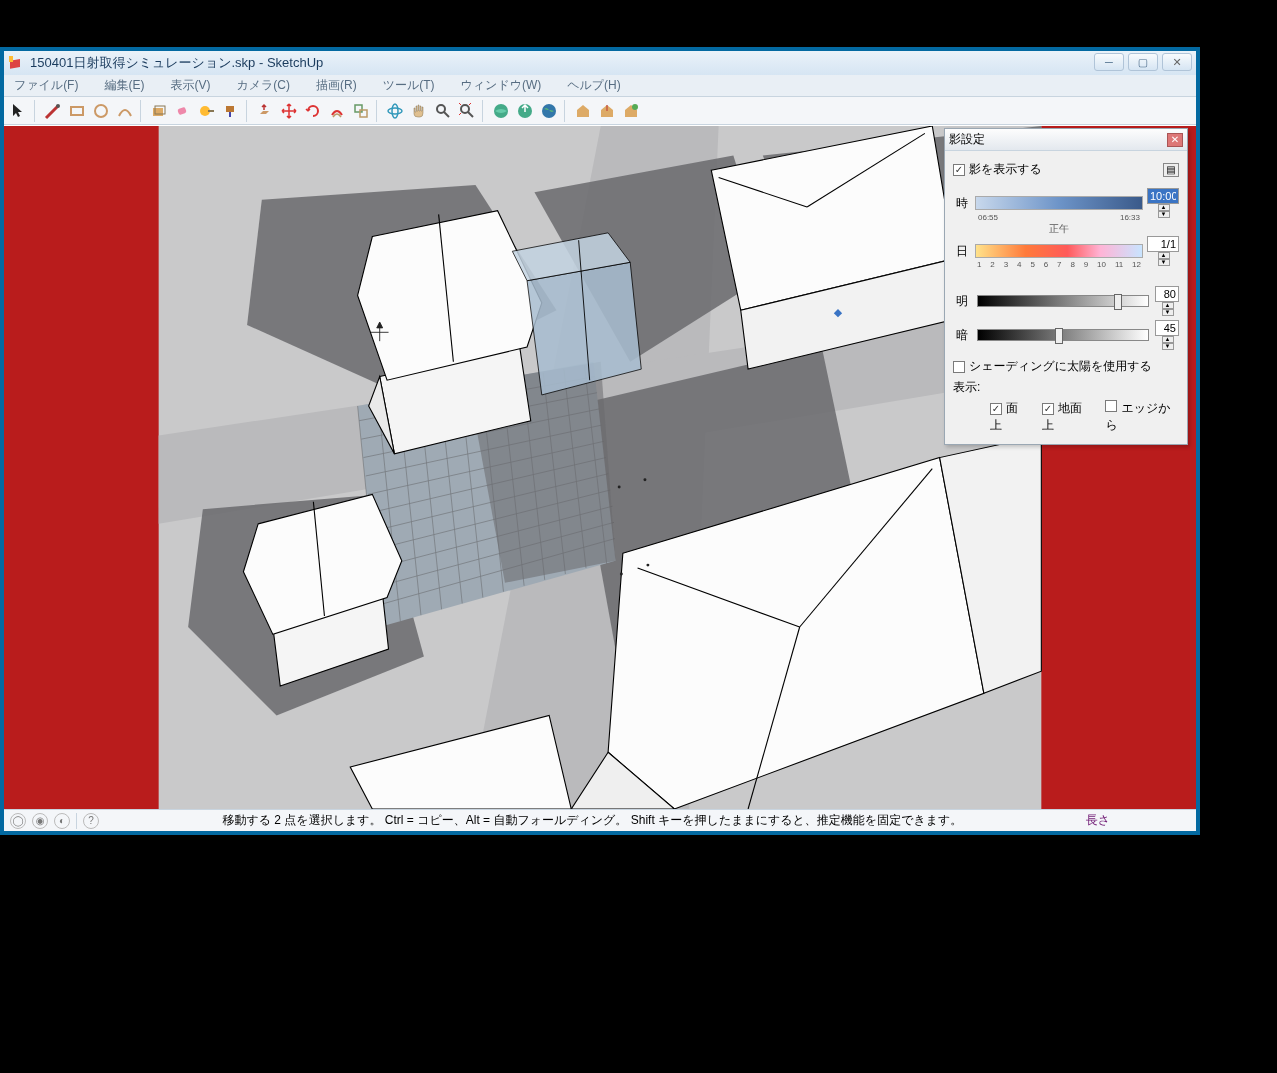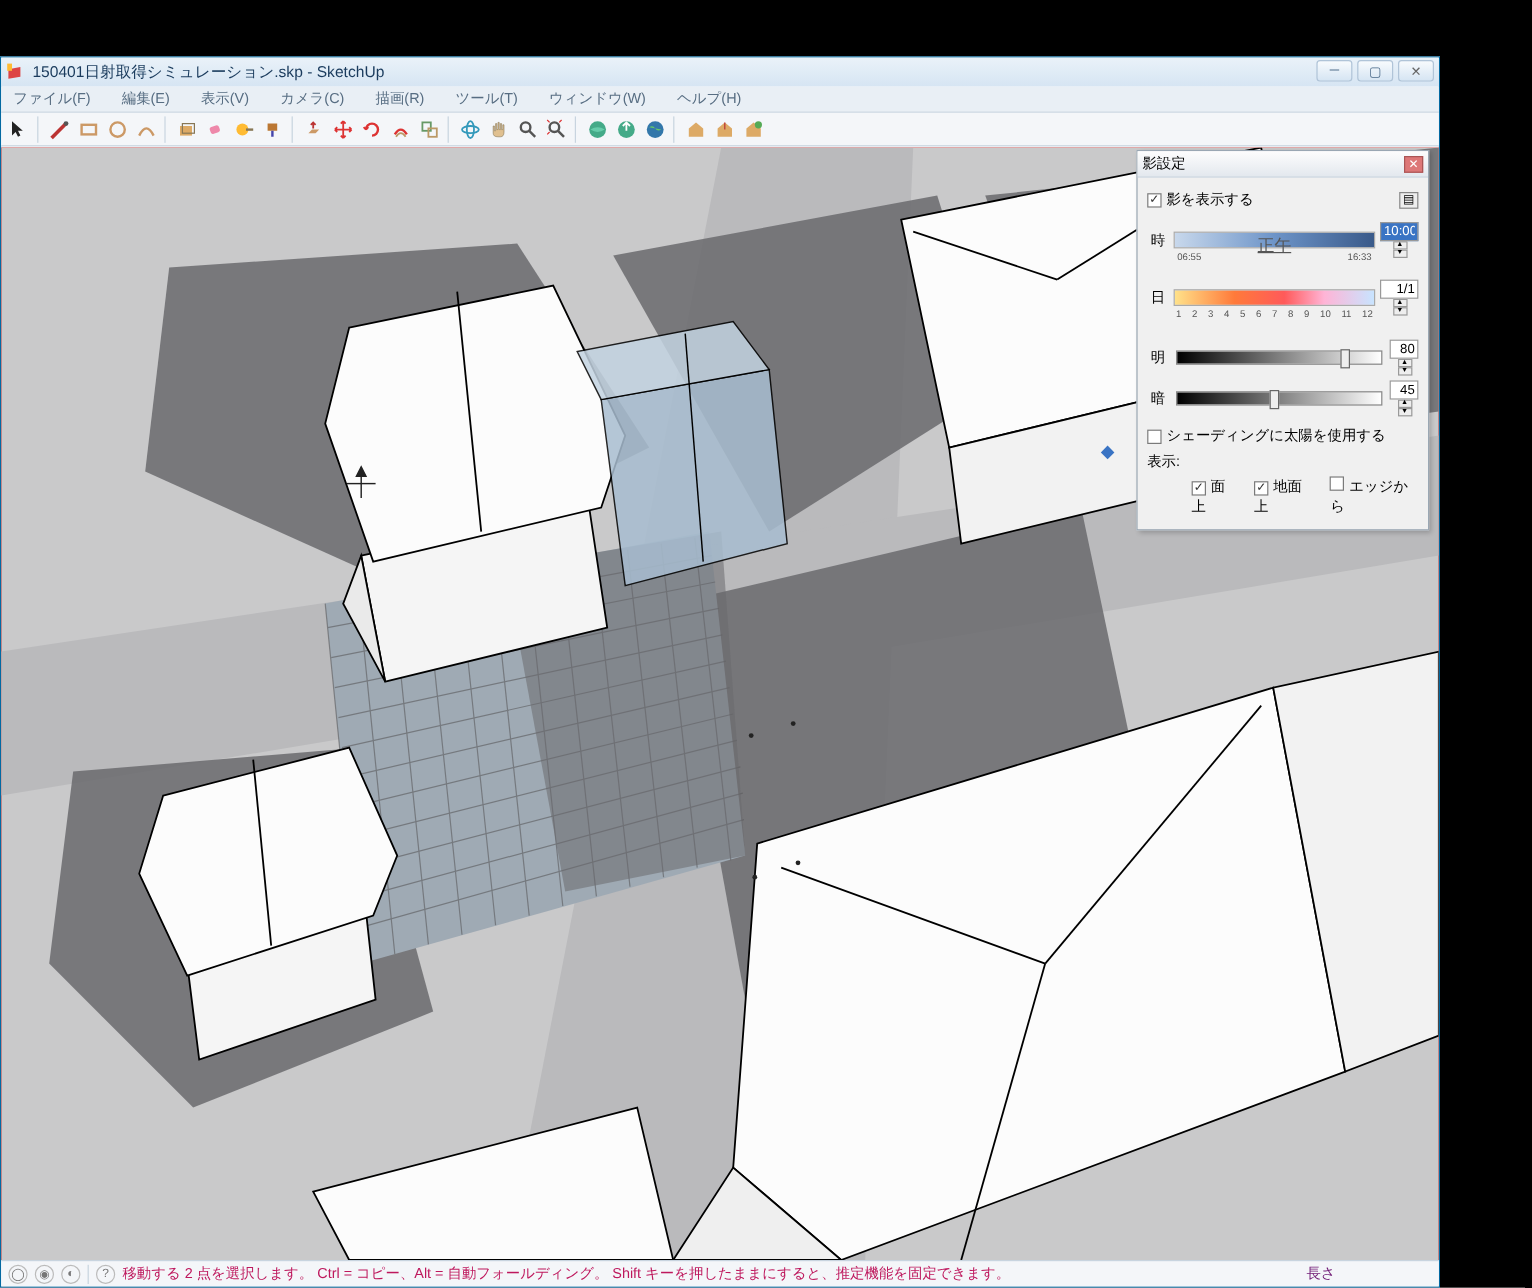--- a/index.html
+++ b/index.html
@@ -2,21 +2,21 @@
 <html><head>
 <meta charset="utf-8">
 <style>
   * { box-sizing: border-box; margin:0; padding:0; }
   html,body { width:1277px; height:1073px; overflow:hidden; font-family: "MS UI Gothic", "Meiryo", sans-serif; font-size:12px; }
   body { background:#000; }
   
   
   .black-top { position:absolute; left:0; top:0; width:1277px; height:47px; background:#000; }
   
-  .app-frame { position:absolute; left:0; top:47px; width:1200px; height:1026px; background:#fff; border:1px solid #0369a1; }
+  .app-frame { position:absolute; left:0; top:47px; width:1200px; height:788px; background:#fff; border:4px solid #0369a1; }
   
   
   .titlebar { height:24px; background: linear-gradient(#eaf2f9,#d6e5f3); display:flex; align-items:center; padding:0 4px; position:relative; }
   .titlebar .app-icon { width:16px; height:16px; margin-right:6px; }
   .titlebar .title-text { color:#1a3b5d; font-size:13px; }
   .win-controls { position:absolute; right:4px; top:2px; display:flex; gap:4px; }
   .win-btn { width:30px; height:18px; border:1px solid #b0c4d8; border-radius:3px; background:linear-gradient(#f8fbfd,#d6e5f3); display:flex; align-items:center; justify-content:center; color:#4a6a89; font-size:11px; }
   .win-btn.close { color:#666; }
   
   
@@ -37,38 +37,38 @@
   .shadow-dlg { position:absolute; top:2px; right:8px; width:244px; background:#f0f0f0; border:1px solid #9aa7b3; box-shadow: 2px 2px 4px rgba(0,0,0,0.2); font-size:12px; }
   .shadow-dlg .dlg-title { height:22px; background:linear-gradient(#fdfdfd,#e3e8ee); display:flex; align-items:center; justify-content:space-between; padding:0 4px; border-bottom:1px solid #c8d4df; }
   .shadow-dlg .dlg-close { width:16px; height:14px; background:#d77; color:#fff; display:flex; align-items:center; justify-content:center; font-size:10px; border:1px solid #a55; }
   .dlg-body { padding:6px 8px 10px 8px; }
   .dlg-row { display:flex; align-items:center; margin:4px 0; }
   .dlg-row .lbl { width:18px; text-align:center; }
   .cb { width:12px; height:12px; border:1px solid #7a7a7a; background:#fff; margin-right:4px; display:inline-flex; align-items:center; justify-content:center; font-size:10px; }
   .cb.checked::after { content:"✓"; color:#333; font-size:10px; line-height:10px; }
   .time-bar { flex:1; height:14px; position:relative; background:linear-gradient(to right,#c8d8ec 0%, #6d94c8 50%, #3a5a8a 100%); margin:0 4px; border:1px solid #aaa;}
   .time-bar .tick { position:absolute; font-size:8px; color:#555; top:16px; }
-  .noon-label { position:absolute; left:50%; top:2px; transform:translateX(-50%); font-size:14px; color:#555;text-decoration:underline;}
+  .noon-label { position:absolute; left:50%; top:25px; transform:translateX(-50%); font-size:10px; color:#555;}
   .date-bar { flex:1; height:14px; position:relative; background:linear-gradient(to right,#ffe28a 0%,#ff7a3a 30%,#ff5a5a 55%,#ffb4d6 75%,#c8e4ff 100%); margin:0 4px; border:1px solid #aaa;}
   .date-ticks { position:absolute; top:15px; left:0; right:0; display:flex; justify-content:space-between; font-size:8px; color:#555; padding:0 1px;}
   .spin { display:flex; align-items:center;flex-direction:column; }
   .spin input { width:32px; height:16px; font-size:11px; text-align:right; border:1px solid #999; padding:0 2px;}
   .spin input.sel { background:#3a74c4; color:#fff; }
   .spin .arrows { display:flex; flex-direction:column; margin-left:1px; }
   .spin .arrows div { width:12px; height:7px; border:1px solid #999; background:#eee; font-size:6px; line-height:5px; text-align:center; }
   .grad-slider { flex:1; height:12px; background:linear-gradient(to right,#000,#fff); margin:0 6px; position:relative; border:1px solid #888;}
   .grad-slider .thumb { position:absolute; top:-2px; width:8px; height:16px; background:#eee; border:1px solid #666; }
   .disp-row { display:flex; align-items:center; gap:14px; margin-top:4px;padding-left:37px; }
   
   .toggle-detail { width:16px; height:14px; border:1px solid #888; background:#eee; display:flex; align-items:center; justify-content:center; margin-left:auto; font-size:10px; line-height:10px;}
   
   
   .statusbar { position:absolute; left:0; bottom:0; right:0; height:22px; background:#f4f6f9; border-top:1px solid #c8d4df; display:flex; align-items:center; padding:0 6px; gap:6px; }
   .status-icon { width:16px; height:16px; border:1px solid #bbb; border-radius:50%; display:flex; align-items:center; justify-content:center; font-size:10px; color:#777;}
-  .status-text { flex:1; color:#be185d; }
+  .status-text { flex:1; color:#000000;text-align:center; }
   .status-right { color:#701a75; padding-right:80px;font-family:Liberation Serif, serif; }
 </style>
 </head>
 <body>
 
 <div class="black-top"></div>
 
 <div class="app-frame">
 
   <div class="titlebar">

